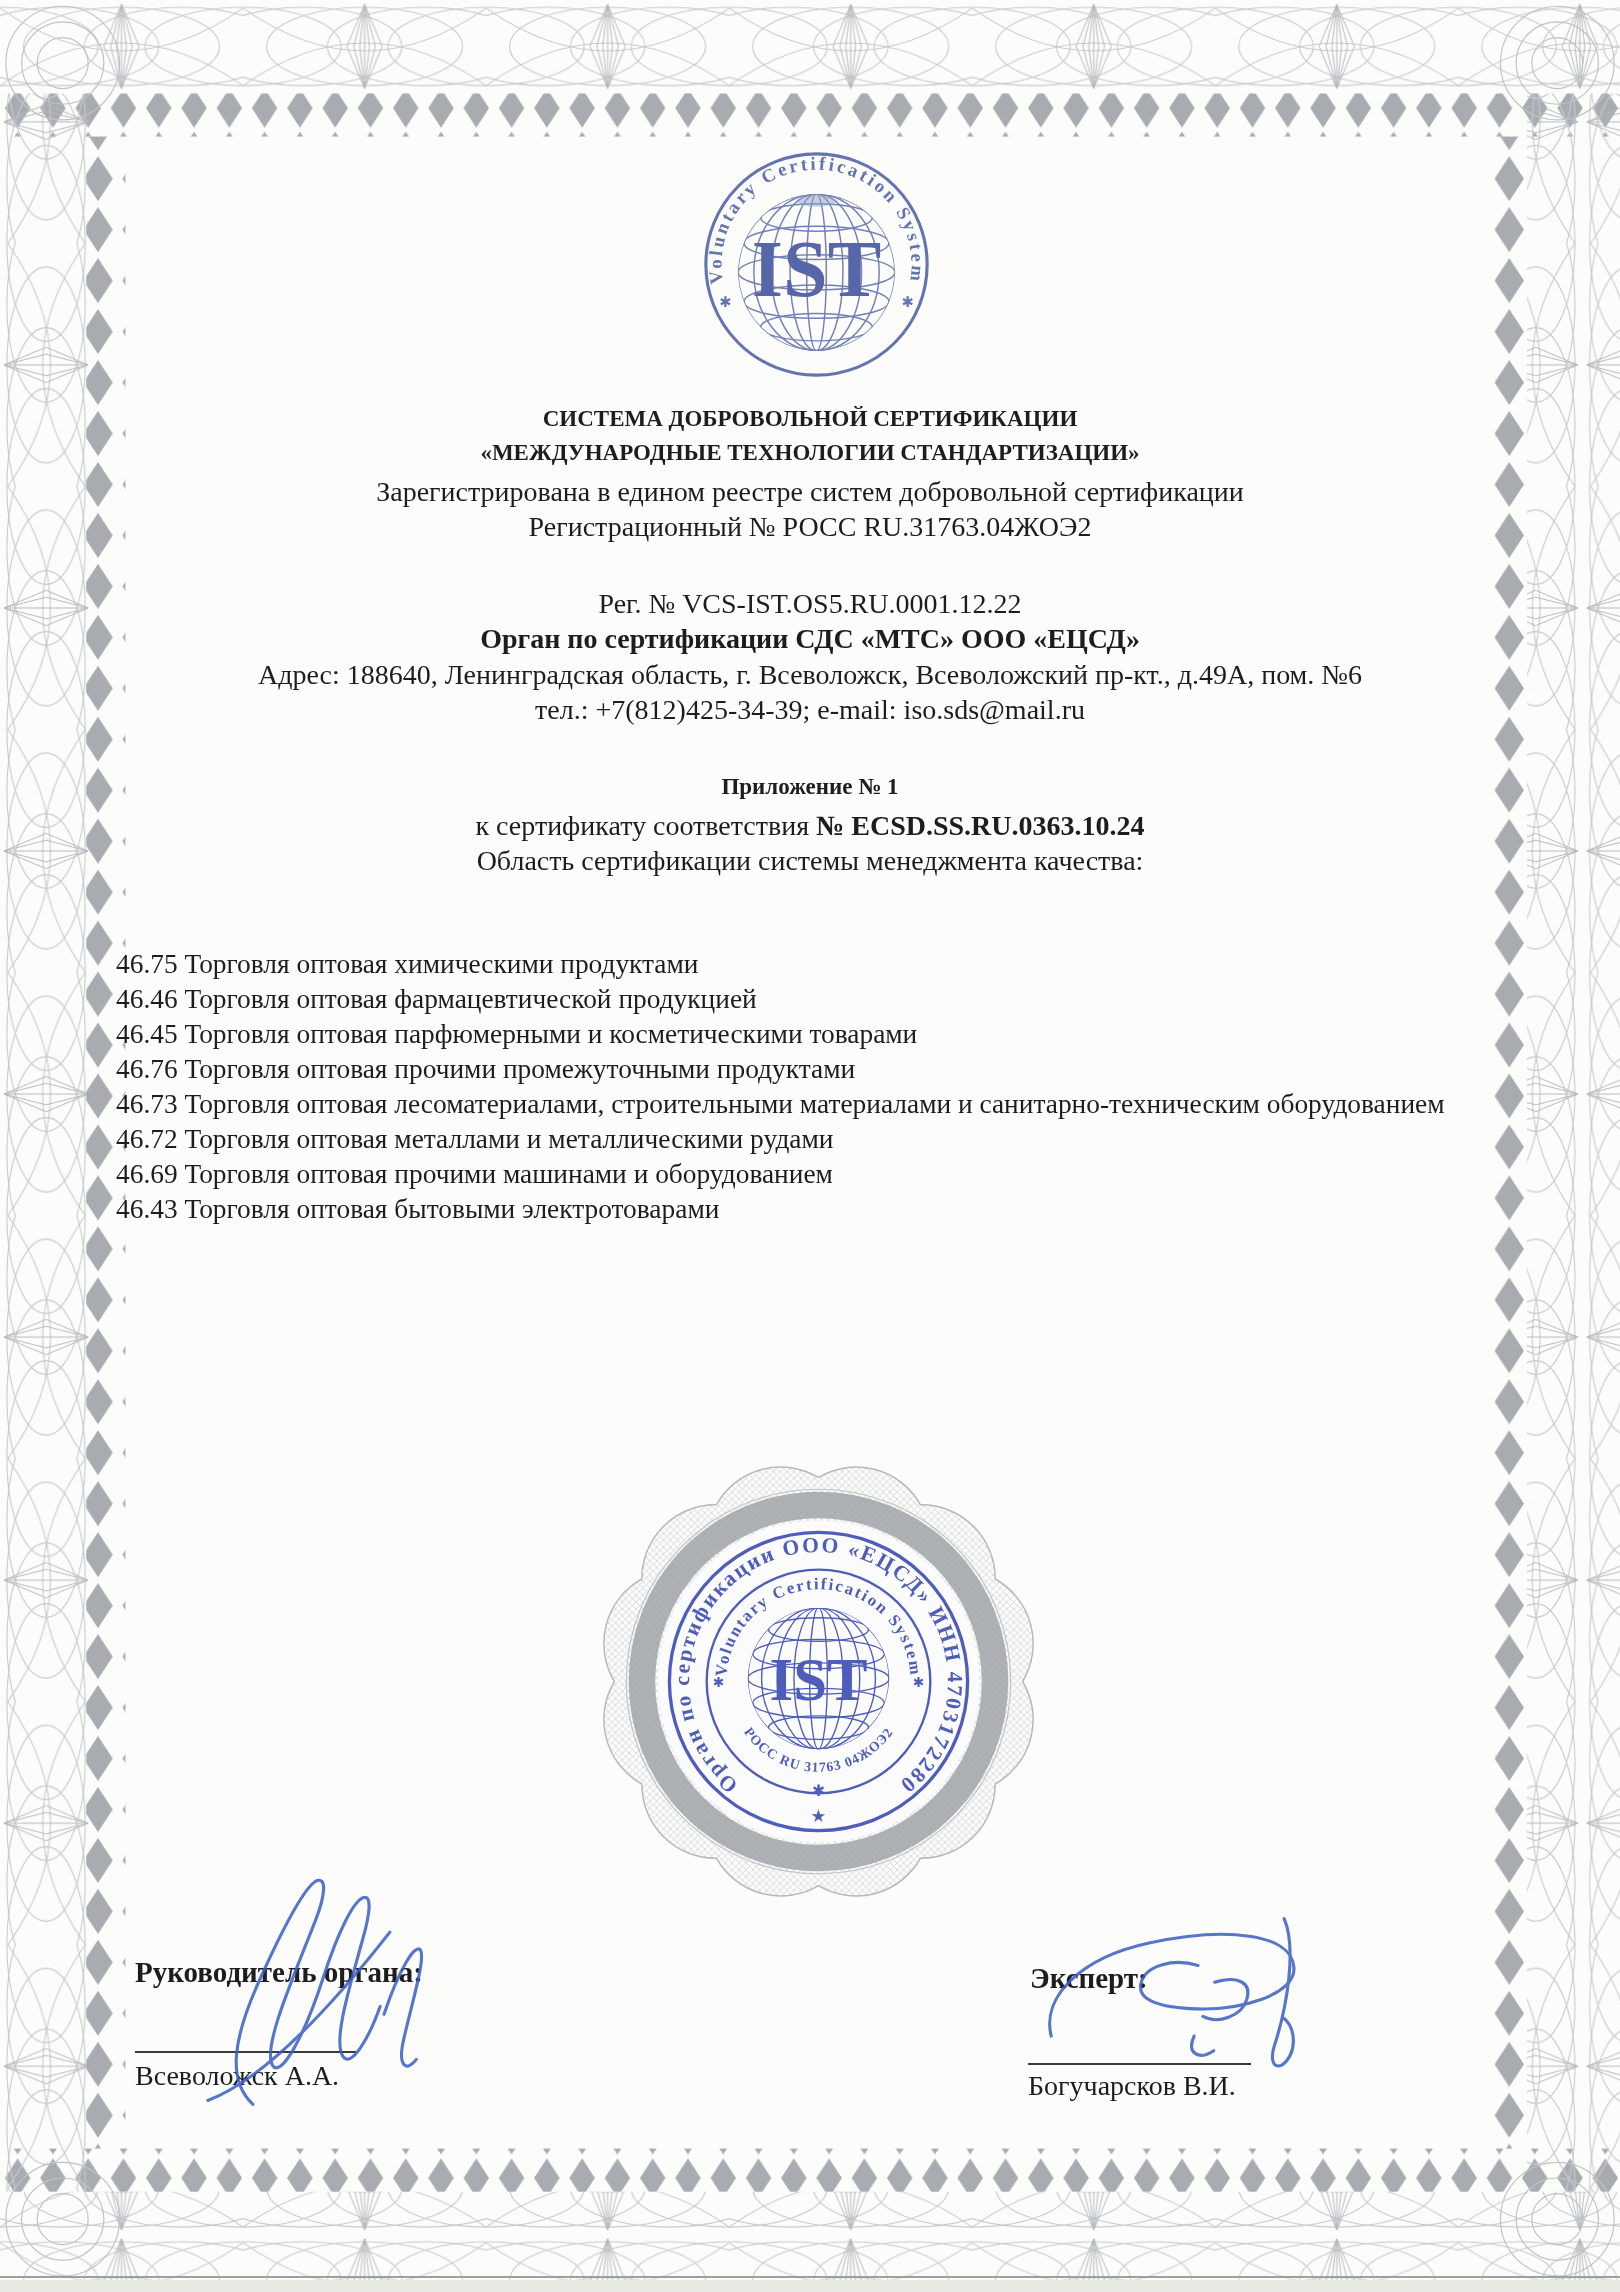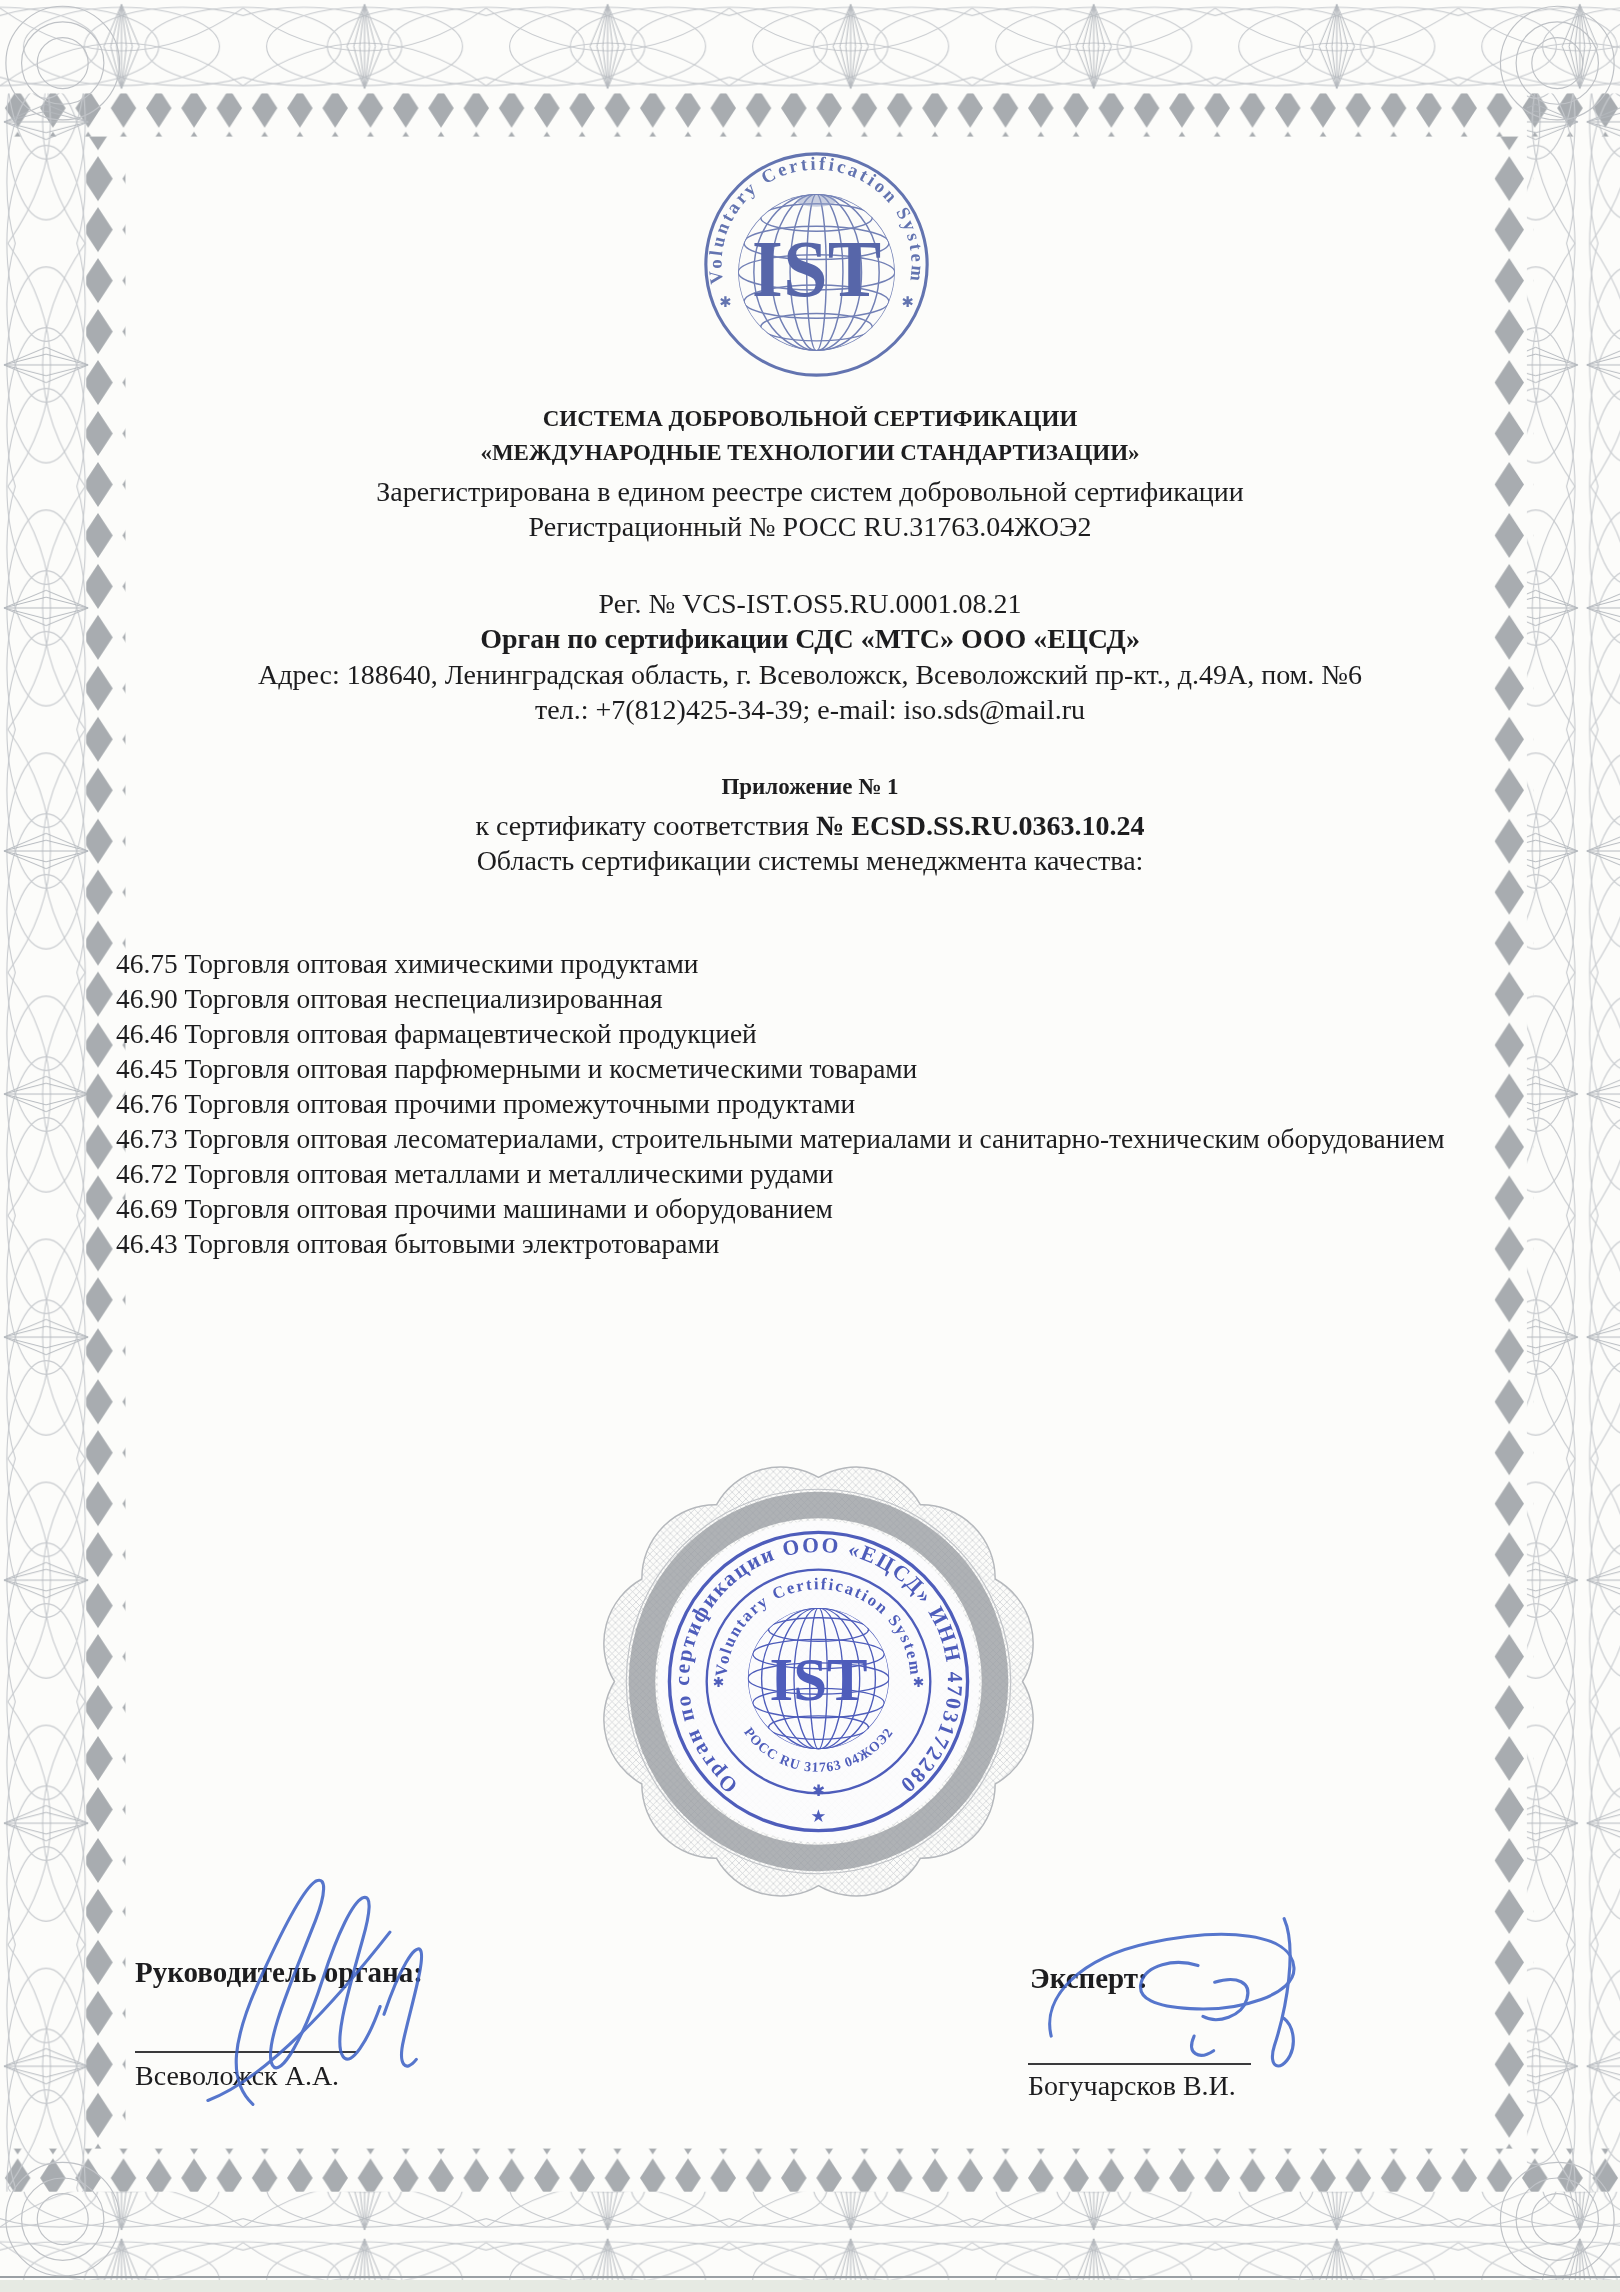--- a/index.html
+++ b/index.html
@@ -141,33 +141,32 @@
     <text x="120" y="152" font-size="82" font-weight="bold" text-anchor="middle" fill="#4f5fa5">IST</text>
   </g>
 </svg>
 
 <div class="content">
   <div class="ctext b fs30" style="top:406px;">СИСТЕМА ДОБРОВОЛЬНОЙ СЕРТИФИКАЦИИ</div>
   <div class="ctext b fs30" style="top:440px;">«МЕЖДУНАРОДНЫЕ ТЕХНОЛОГИИ СТАНДАРТИЗАЦИИ»</div>
   <div class="ctext fs28" style="top:476px;">Зарегистрирована в едином реестре систем добровольной сертификации</div>
   <div class="ctext fs28" style="top:511px;">Регистрационный № РОСС RU.31763.04ЖОЭ2</div>
 
-  <div class="ctext fs28" style="top:588px;">Рег. № VCS-IST.OS5.RU.0001.08.21</div>
+  <div class="ctext fs28" style="top:588px;">Рег. № VCS-IST.OS5.RU.0001.12.22</div>
   <div class="ctext b fs29" style="top:623px;">Орган по сертификации СДС «МТС» ООО «ЕЦСД»</div>
   <div class="ctext fs28" style="top:659px;">Адрес: 188640, Ленинградская область, г. Всеволожск, Всеволожский пр-кт., д.49А, пом. №6</div>
   <div class="ctext fs28" style="top:694px;">тел.: +7(812)425-34-39; e-mail: iso.sds@mail.ru</div>
 
   <div class="ctext b fs30" style="top:774px;">Приложение № 1</div>
   <div class="ctext fs29" style="top:810px;"><span>к сертификату соответствия </span><span class="b">№ ECSD.SS.RU.0363.10.24</span></div>
   <div class="ctext fs29" style="top:845px;">Область сертификации системы менеджмента качества:</div>
 </div>
 
 <div id="scope-list">
   <div>46.75 Торговля оптовая химическими продуктами</div>
-  <div>46.90 Торговля оптовая неспециализированная</div>
   <div>46.46 Торговля оптовая фармацевтической продукцией</div>
   <div>46.45 Торговля оптовая парфюмерными и косметическими товарами</div>
   <div>46.76 Торговля оптовая прочими промежуточными продуктами</div>
   <div>46.73 Торговля оптовая лесоматериалами, строительными материалами и санитарно-техническим оборудованием</div>
   <div>46.72 Торговля оптовая металлами и металлическими рудами</div>
   <div>46.69 Торговля оптовая прочими машинами и оборудованием</div>
   <div>46.43 Торговля оптовая бытовыми электротоварами</div>
 </div>
 
 <svg id="seal-svg" width="461" height="461" viewBox="0 0 470 470">

